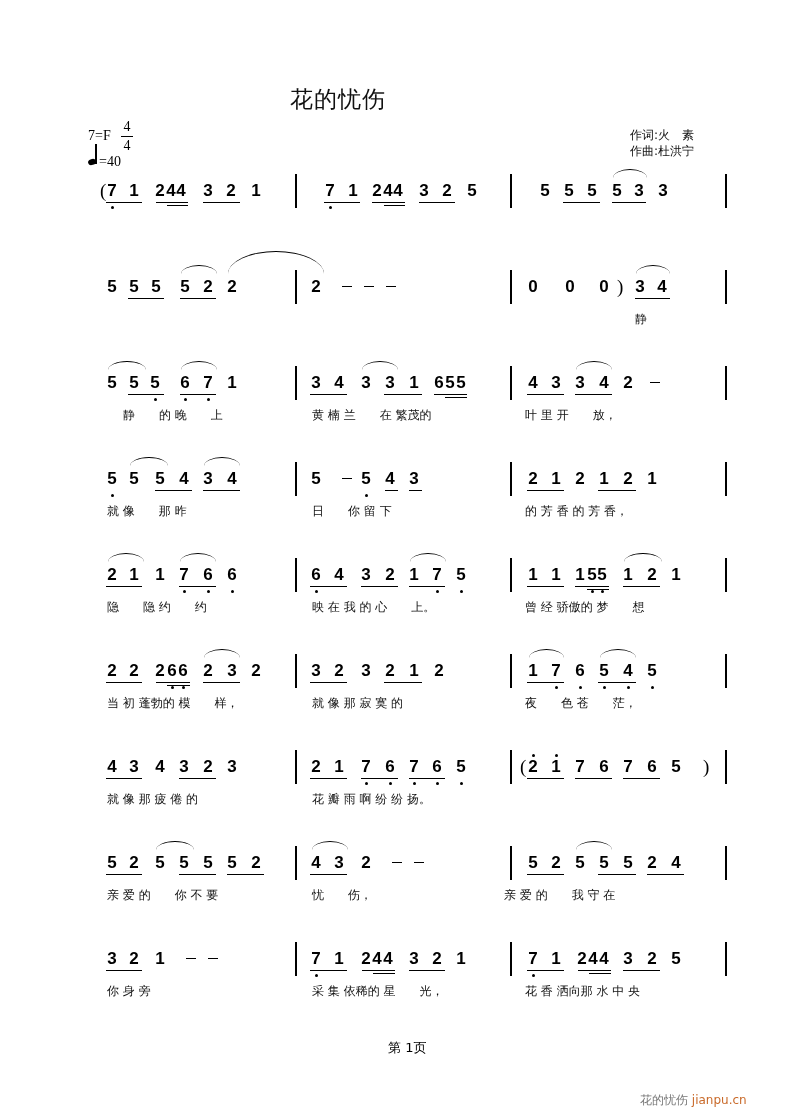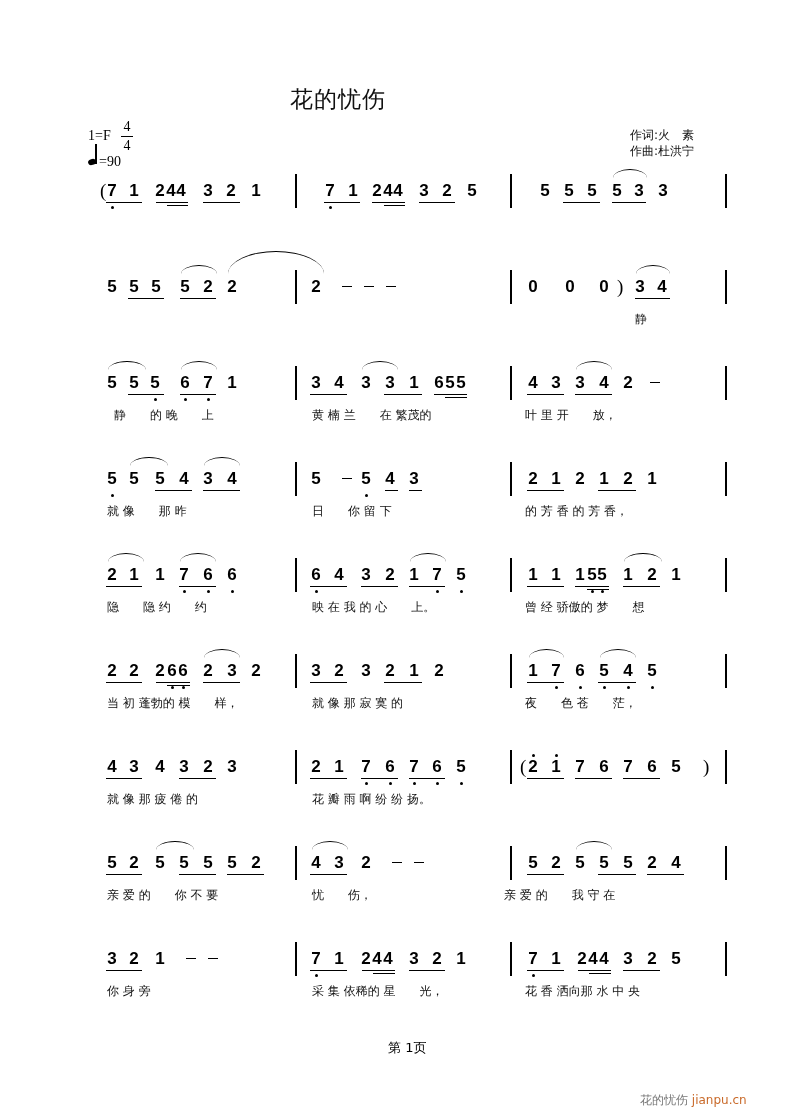--- a/index.html
+++ b/index.html
@@ -23,30 +23,30 @@
   .dash { position:absolute; top:-1px; width:10px; height:0; border-top:1.3px solid #000; }
   .lyr { position:absolute; top:24px; font-family:"DejaVu Sans", sans-serif; font-size:12px; color:#111; white-space:nowrap; }
   .footer { position:absolute; left:388px; top:1039px; font-size:13px; font-family:"DejaVu Sans", sans-serif; }
   .wm { position:absolute; left:640px; top:1092px; font-size:12px; color:#777; font-family:"DejaVu Sans", sans-serif; }
   .wm .u { color:#c96a2a; }
 </style>
 </head>
 <body>
 
 <div class="title">花的忧伤</div>
-<div class="key">1=F</div>
+<div class="key">7=F</div>
 <div class="ts">
   <div>4</div>
   <div class="line"></div>
   <div>4</div>
 </div>
 <div class="tempo">
   <span class="stem"></span>
   <span class="head"></span>
-  <span class="txt">=90</span>
+  <span class="txt">=40</span>
 </div>
 <div class="credits">
   <div>作词:火　素</div>
   <div>作曲:杜洪宁</div>
 </div>
 
 <div id="score">
     <div class="row" style="top: 191px;">
       <div class="bar" style="left: 295px;"></div>
       <div class="bar" style="left: 510px;"></div>
@@ -148,21 +148,21 @@
       <div class="ul1" style="left: 384px; width: 38px; top: 11px;"></div>
       <div class="ul1" style="left: 434px; width: 33px; top: 11px;"></div>
       <div class="ul1" style="left: 527px; width: 37px; top: 11px;"></div>
       <div class="ul1" style="left: 575px; width: 37px; top: 11px;"></div>
       <div class="ul1" style="left: 445px; width: 22px; top: 14px;"></div>
       <div class="slur" style="left: 108px; width: 38px; height: 8px; top: -22px;"></div>
       <div class="slur" style="left: 181px; width: 36px; height: 8px; top: -22px;"></div>
       <div class="slur" style="left: 362px; width: 36px; height: 8px; top: -22px;"></div>
       <div class="slur" style="left: 576px; width: 36px; height: 8px; top: -22px;"></div>
       <div class="dash" style="left: 650px;"></div>
-      <div class="lyr" style="left: 114px;">静　　的 晚　　上</div>
+      <div class="lyr" style="left: 123px;">静　　的 晚　　上</div>
       <div class="lyr" style="left: 312px;">黄 楠 兰　　在 繁茂的</div>
       <div class="lyr" style="left: 525px;">叶 里 开　　放，</div>
     </div>
     <div class="row" style="top: 479px;">
       <div class="bar" style="left: 295px;"></div>
       <div class="bar" style="left: 510px;"></div>
       <div class="bar" style="left: 725px;"></div>
       <div class="n" style="left: 106px;">5</div>
       <div class="dot" style="left: 110.5px; top: 15px;"></div>
       <div class="n" style="left: 128px;">5</div>

